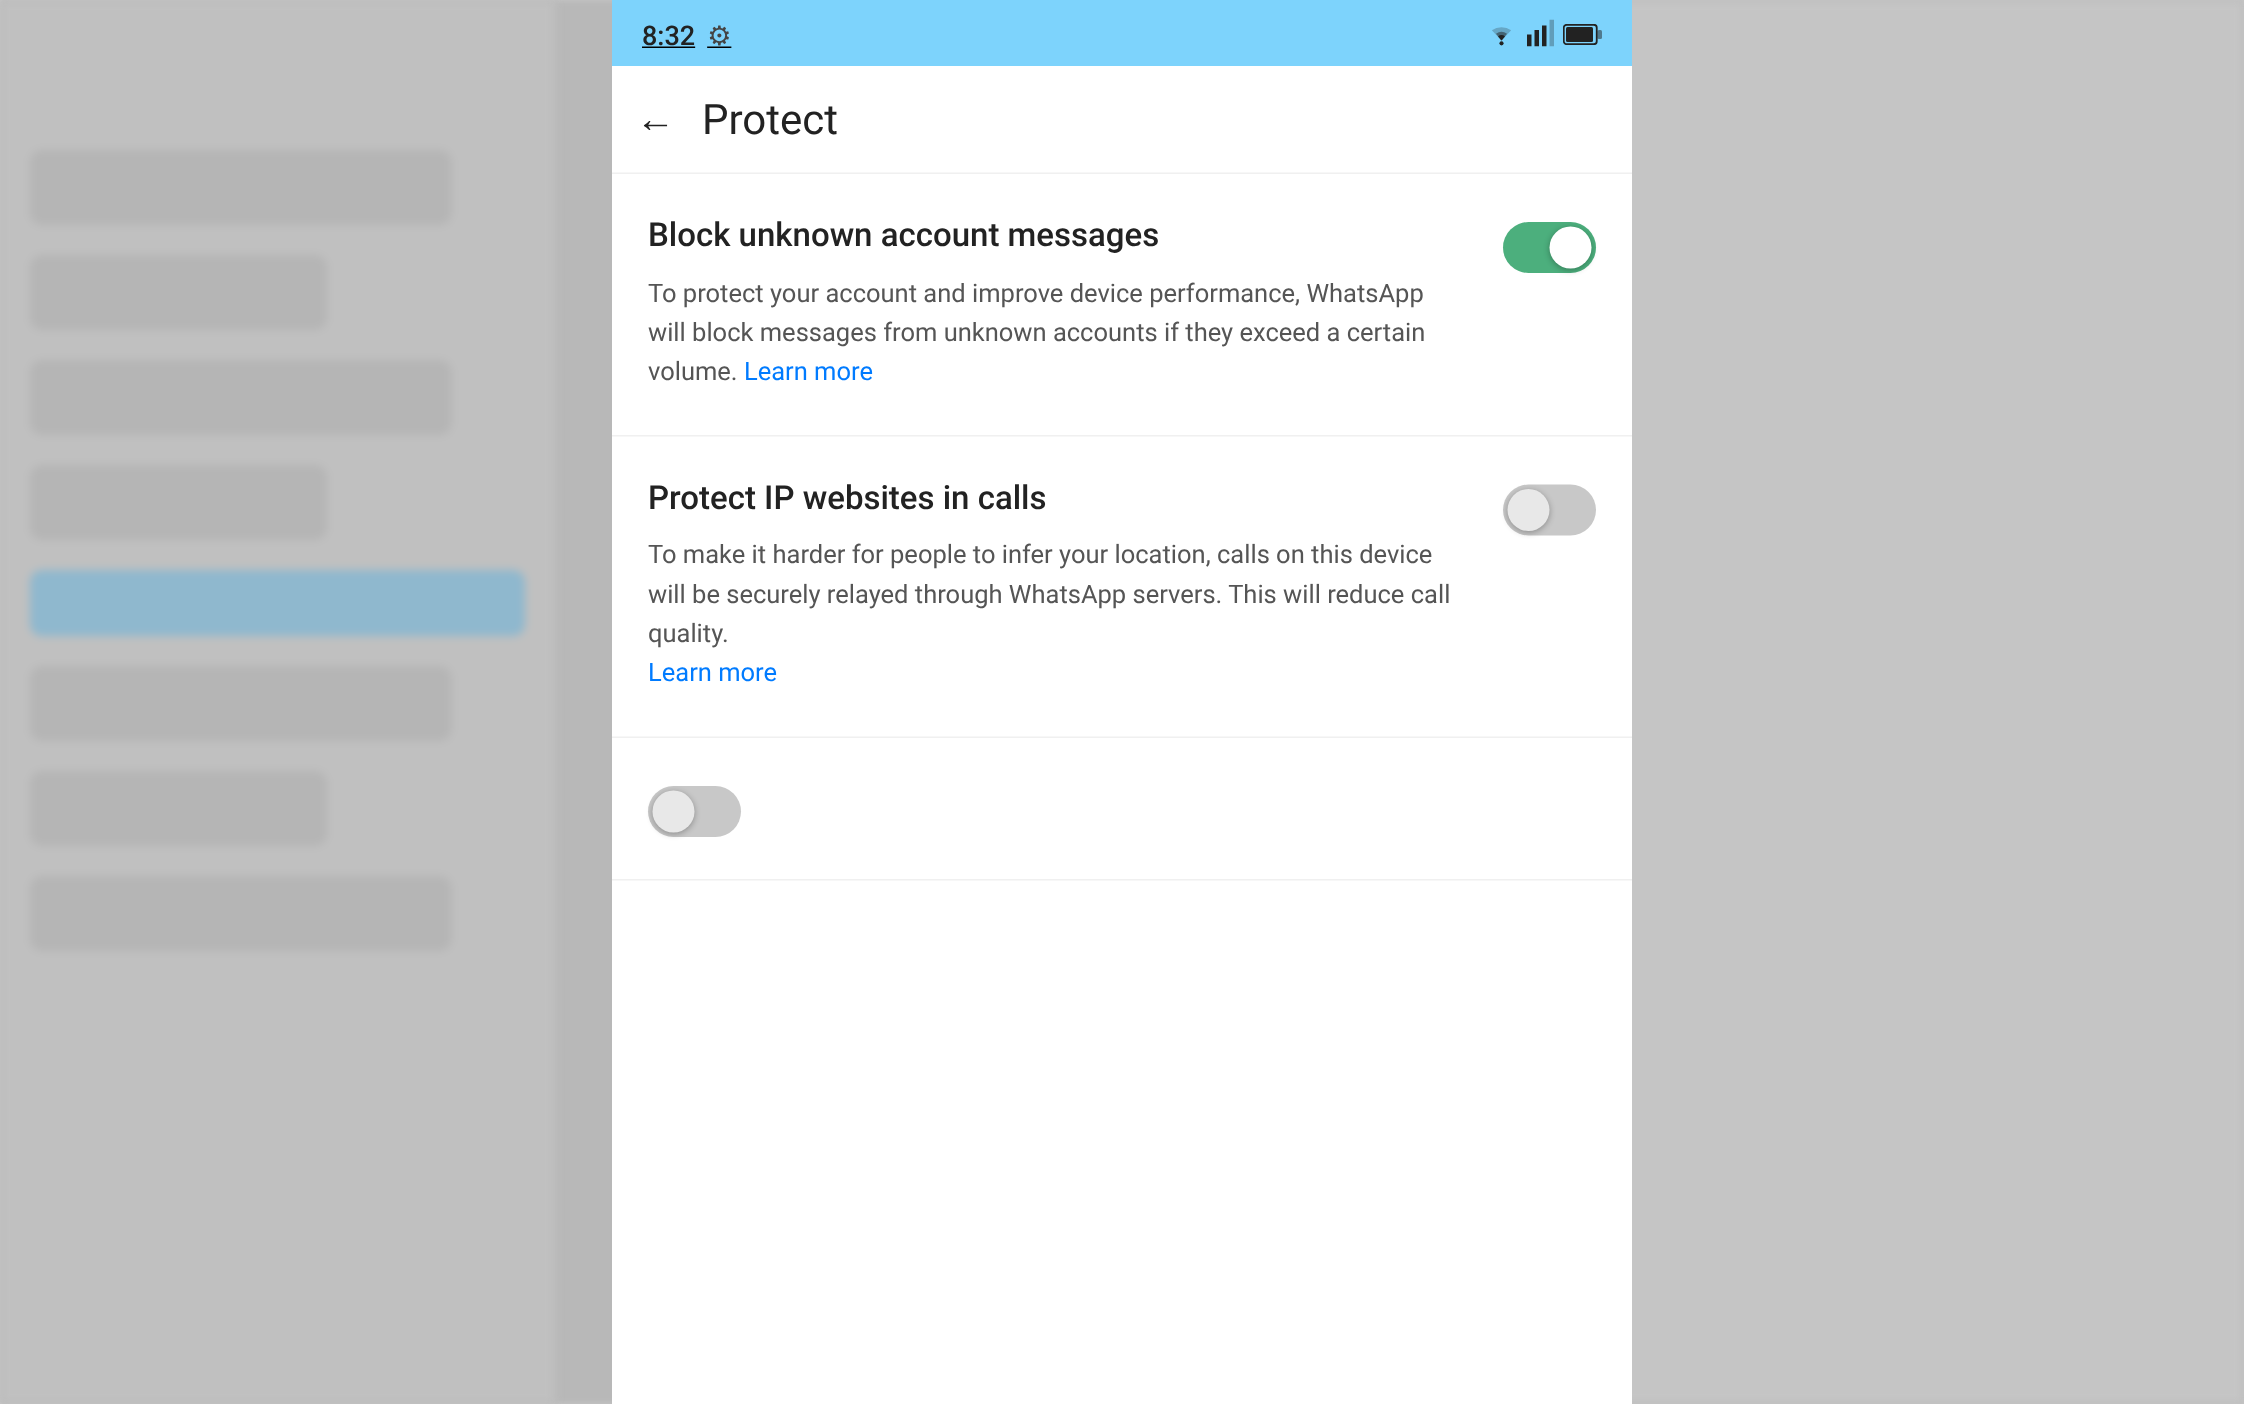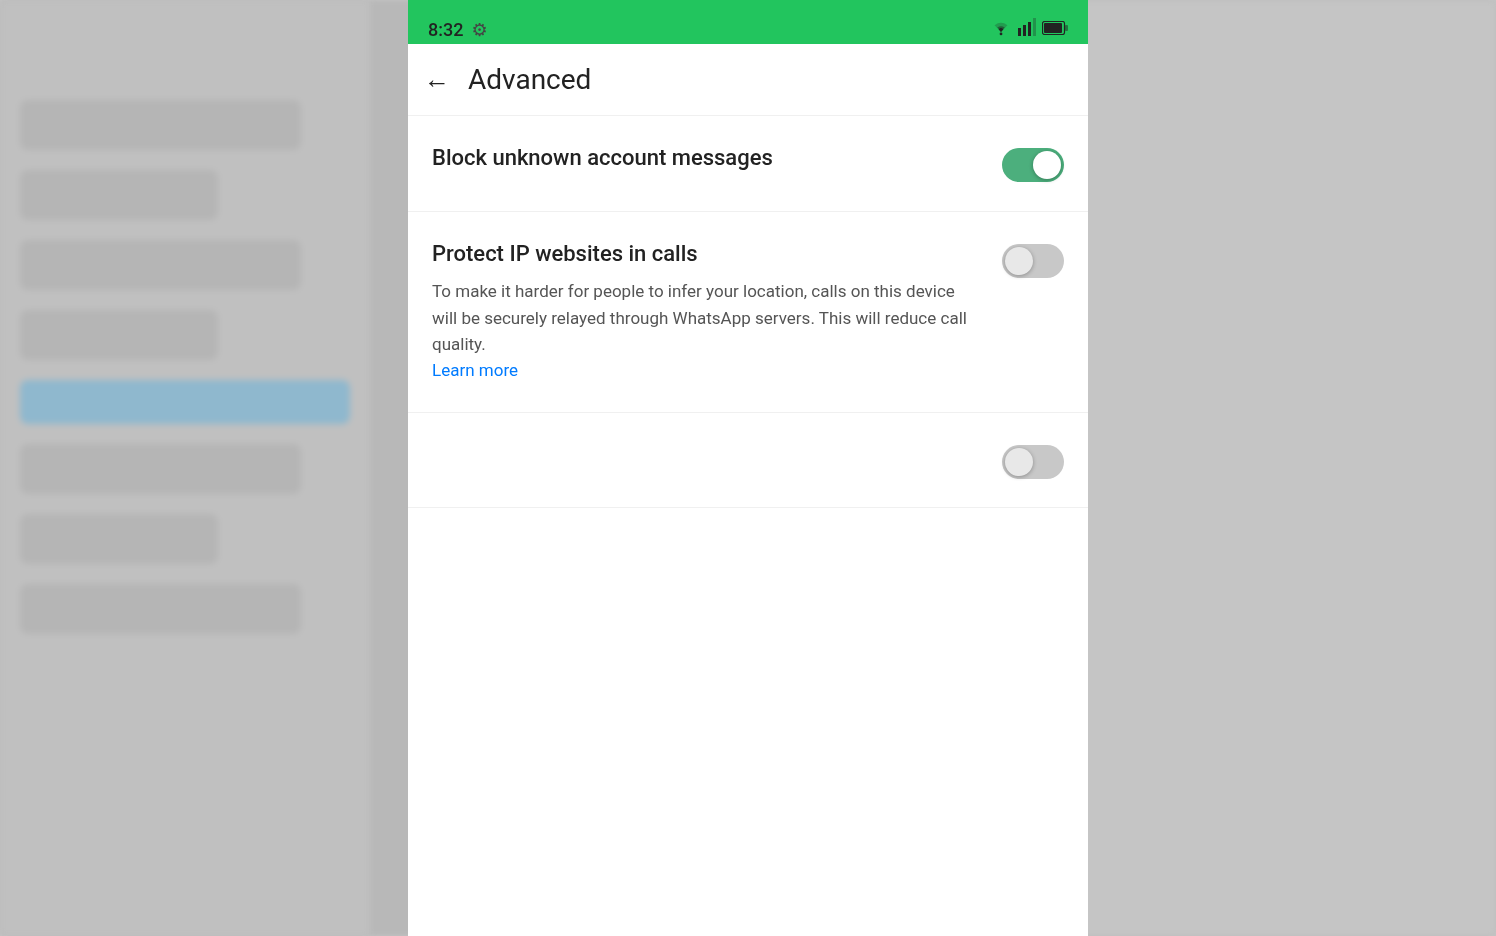--- a/index.html
+++ b/index.html
@@ -72,25 +72,26 @@
       height: 936px;
       background: #ffffff;
       display: flex;
       flex-direction: column;
       overflow: hidden;
     }
 
     
     .status-bar {
       display: flex;
-      align-items: flex-end;
+      align-items: center;
       justify-content: space-between;
       padding: 8px 20px 4px 20px;
-      background: #22c55e;
+      background: #7dd3fc;
       height: 44px;
+      text-decoration: underline;
     }
 
     .status-time {
       font-size: 18px;
       font-weight: 500;
       color: #222;
       display: flex;
       align-items: center;
       gap: 8px;
     }
@@ -137,21 +138,21 @@
       background: #fff;
       padding: 0;
     }
 
     .setting-item {
       padding: 28px 24px 28px 24px;
       border-bottom: 1px solid #f0f0f0;
       display: flex;
       flex-direction: row;
       align-items: flex-start;
-      justify-content: flex-end;
+      justify-content: space-between;
       gap: 32px;
     }
 
     .setting-text {
       flex: 1;
     }
 
     .setting-title {
       font-size: 22px;
       font-weight: 500;
@@ -268,28 +269,33 @@
           <rect x="0.5" y="0.5" width="22" height="13" rx="2" stroke="#222" stroke-width="1.2"></rect>
           <rect x="23" y="4" width="3" height="6" rx="1" fill="#222" opacity="0.5"></rect>
           <rect x="2" y="2" width="18" height="10" rx="1" fill="#222"></rect>
         </svg>
       </span>
     </div>
   </div>
 
   <div class="header">
     <span class="back-arrow">←</span>
-    <span class="page-title">Advanced</span>
+    <span class="page-title">Protect</span>
   </div>
 
   <div class="content">
 
     <div class="setting-item">
       <div class="setting-text">
         <div class="setting-title">Block unknown account messages</div>
+        <div class="setting-description">
+          <span>To protect your account and improve device performance, WhatsApp will block messages from unknown accounts if they exceed a certain volume.</span>
+          <span> </span>
+          <a class="learn-more-link" href="#">Learn more</a>
+        </div>
       </div>
       <div class="toggle-container">
         <div class="toggle on">
           <div class="toggle-knob"></div>
         </div>
       </div>
     </div>
 
     <div class="setting-item">
       <div class="setting-text">

